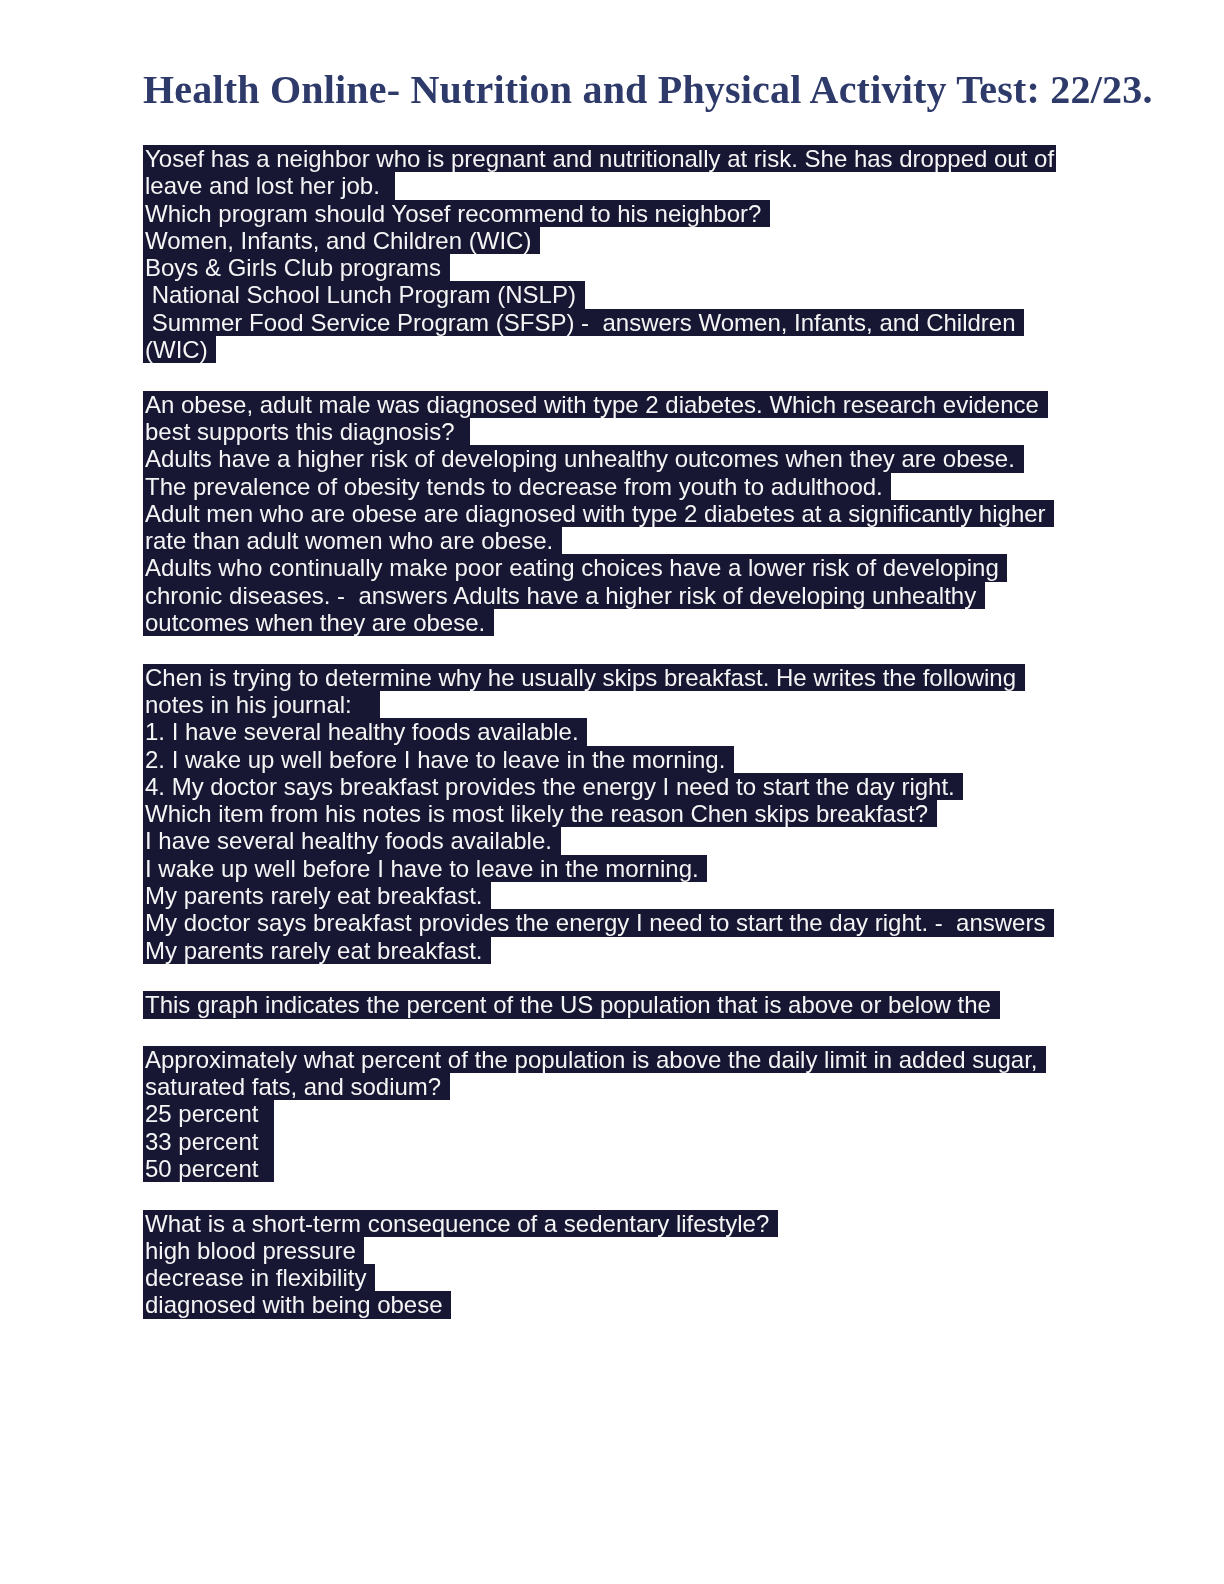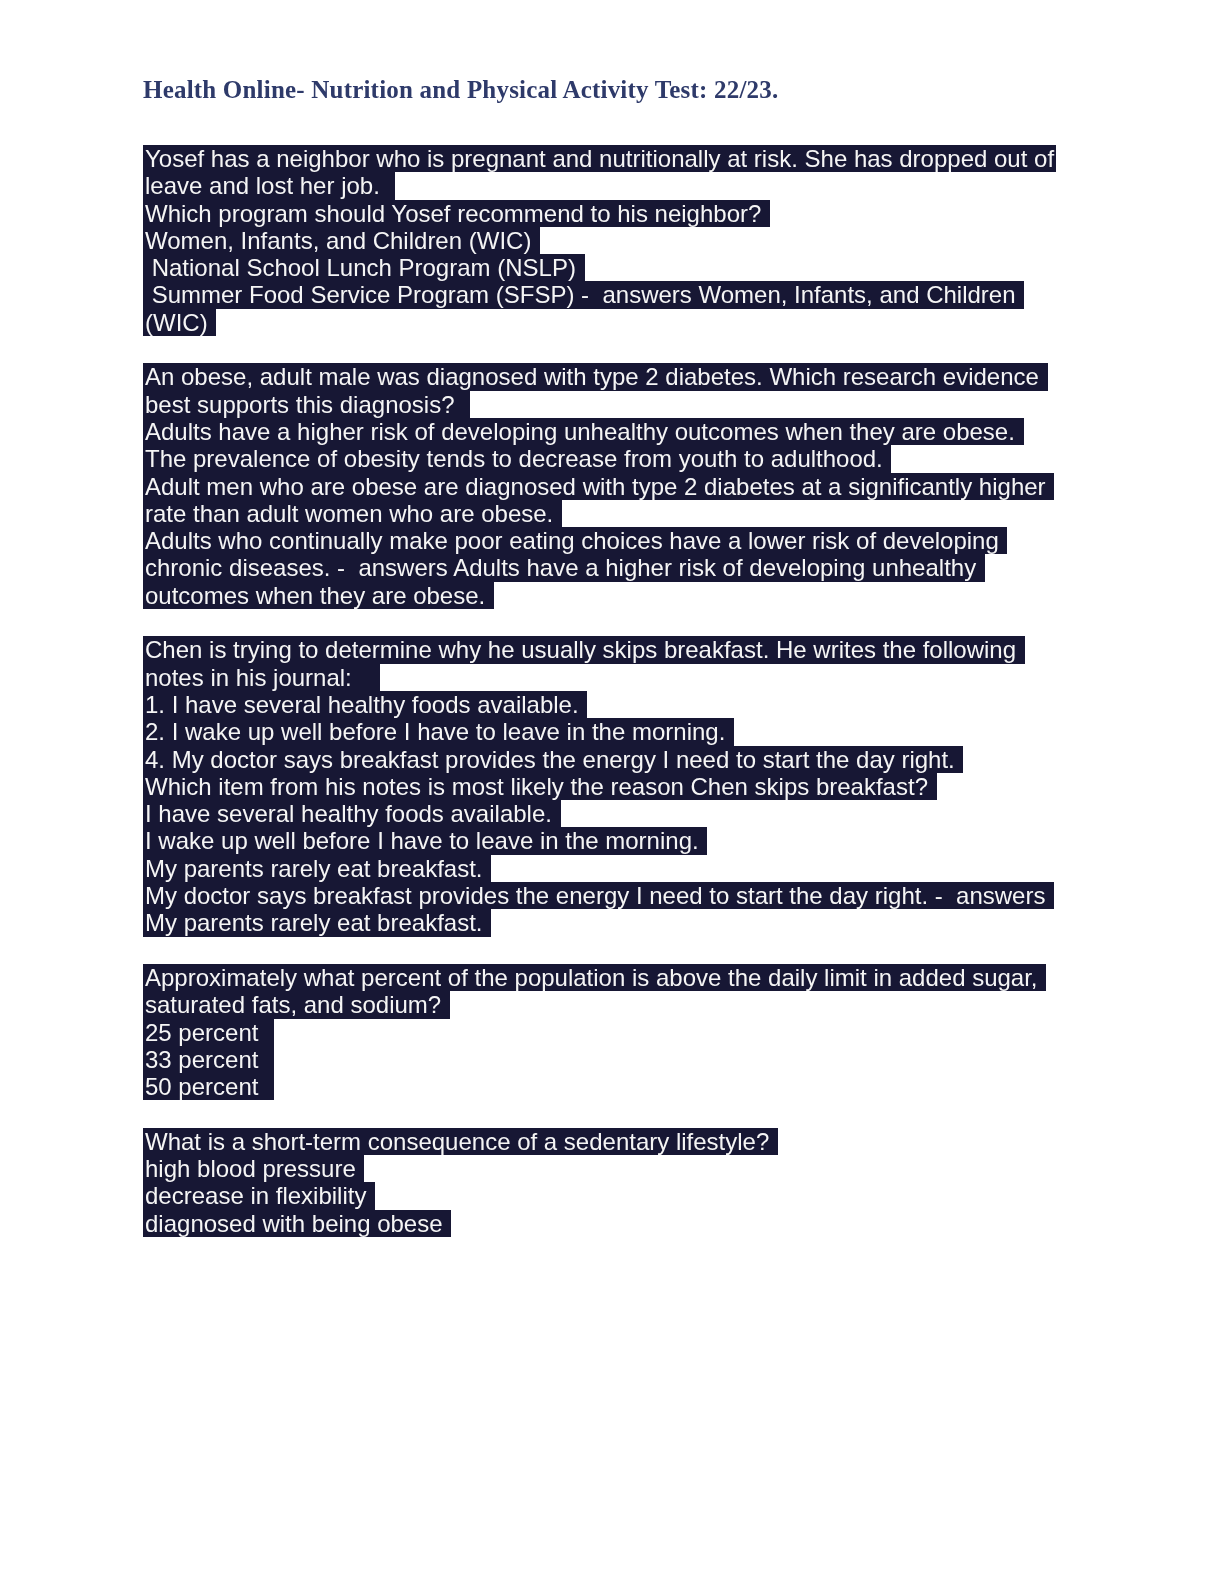--- a/index.html
+++ b/index.html
@@ -18,21 +18,21 @@
     width: 1224px;
     height: 1584px;
     padding: 70px 60px 0 143px;
     background: #ffffff;
     overflow: hidden;
   }
   h1.doc-title {
     margin: 0 0 35px 0;
     font-family: "Liberation Serif", serif;
     font-weight: bold;
-    font-size: 25px;
+    font-size: 40px;
     line-height: 40px;
     color: var(--title-color, #2e3a6a);
     letter-spacing: 0.2px;
     white-space: pre;
   }
   .doc-body {
     font-size: 24px;
   }
   .block {
     margin: 0 0 27.3px 0;
@@ -56,20 +56,21 @@
 <body style="background: rgb(255, 255, 255);">
 
 <div class="page">
   <h1 class="doc-title">Health Online- Nutrition and Physical Activity Test: 22/23.</h1>
   <div class="doc-body" id="blocks">
       <div class="block">
         <div class="line"><span class="hl">Yosef has a neighbor who is pregnant and nutritionally at risk. She has dropped out of</span></div>
         <div class="line"><span class="hl">leave and lost her job.  </span></div>
         <div class="line"><span class="hl">Which program should Yosef recommend to his neighbor? </span></div>
         <div class="line"><span class="hl">Women, Infants, and Children (WIC) </span></div>
+        <div class="line"><span class="hl">Boys &amp; Girls Club programs </span></div>
         <div class="line"><span class="hl"> National School Lunch Program (NSLP) </span></div>
         <div class="line"><span class="hl"> Summer Food Service Program (SFSP) -  answers Women, Infants, and Children </span></div>
         <div class="line"><span class="hl">(WIC) </span></div>
       </div>
       <div class="block">
         <div class="line"><span class="hl">An obese, adult male was diagnosed with type 2 diabetes. Which research evidence </span></div>
         <div class="line"><span class="hl">best supports this diagnosis?  </span></div>
         <div class="line"><span class="hl">Adults have a higher risk of developing unhealthy outcomes when they are obese. </span></div>
         <div class="line"><span class="hl">The prevalence of obesity tends to decrease from youth to adulthood. </span></div>
         <div class="line"><span class="hl">Adult men who are obese are diagnosed with type 2 diabetes at a significantly higher </span></div>
@@ -85,20 +86,21 @@
         <div class="line"><span class="hl">2. I wake up well before I have to leave in the morning. </span></div>
         <div class="line"><span class="hl">4. My doctor says breakfast provides the energy I need to start the day right. </span></div>
         <div class="line"><span class="hl">Which item from his notes is most likely the reason Chen skips breakfast? </span></div>
         <div class="line"><span class="hl">I have several healthy foods available. </span></div>
         <div class="line"><span class="hl">I wake up well before I have to leave in the morning. </span></div>
         <div class="line"><span class="hl">My parents rarely eat breakfast. </span></div>
         <div class="line"><span class="hl">My doctor says breakfast provides the energy I need to start the day right. -  answers </span></div>
         <div class="line"><span class="hl">My parents rarely eat breakfast. </span></div>
       </div>
       <div class="block">
+        <div class="line"><span class="hl">This graph indicates the percent of the US population that is above or below the </span></div>
       </div>
       <div class="block">
         <div class="line"><span class="hl">Approximately what percent of the population is above the daily limit in added sugar, </span></div>
         <div class="line"><span class="hl">saturated fats, and sodium? </span></div>
         <div class="line"><span class="hl">25 percent  </span></div>
         <div class="line"><span class="hl">33 percent  </span></div>
         <div class="line"><span class="hl">50 percent  </span></div>
       </div>
       <div class="block">
         <div class="line"><span class="hl">What is a short-term consequence of a sedentary lifestyle? </span></div>

